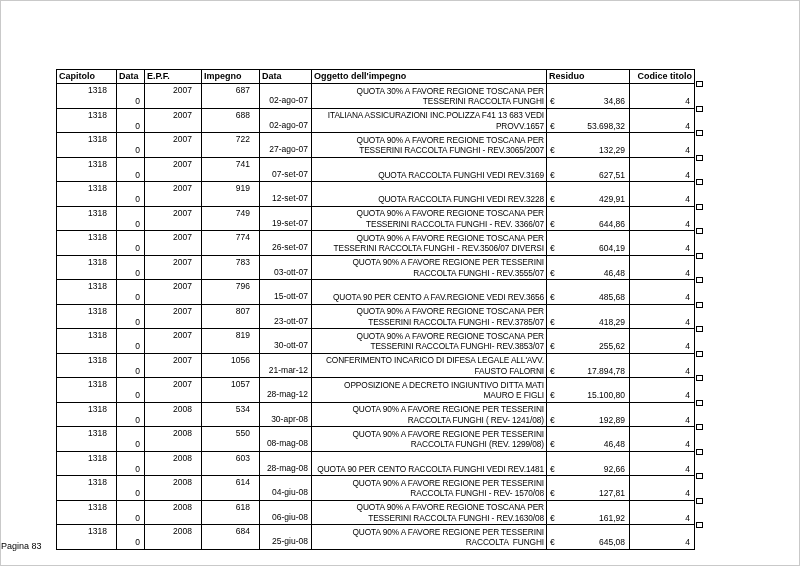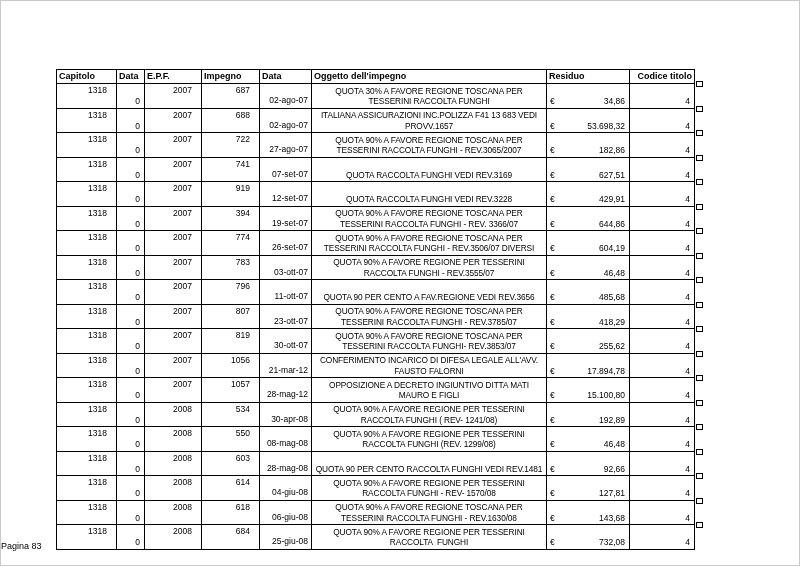--- a/index.html
+++ b/index.html
@@ -24,21 +24,21 @@
     vertical-align:middle;
     margin-top:40px;
   }
   tr.r2 { height:24px; }
   tr.r1 { height:13px; }
   tr.rt { height:20px; }
   td.num  { text-align:right; padding:1px 9px 12px 1px; overflow:hidden; }
   td.arti { text-align:right; padding:1px 4px 1px 1px; overflow:hidden; }
   td.date { text-align:right; padding:1px 3px 2px 1px; white-space:nowrap; overflow:hidden; }
   td.ogg  {
-    text-align:center; padding:1px 2px; white-space:pre; overflow:hidden;
+    text-align:right; padding:1px 2px; white-space:pre; overflow:hidden;
     font-size:8.3px; letter-spacing:-0.1px;
   }
   td.res  { padding:0; overflow:hidden; }
   td.res .reswrap {
     display:flex; justify-content:space-between; align-items:flex-end;
     padding:1px 4px 1px 3px;
   }
   td.cod  { text-align:right; padding:1px 4px 1px 1px; position:relative; }
   th.cod  { position:relative;text-align:right; }
   .notch {
@@ -121,21 +121,21 @@
     <td class="num">1318</td>
     <td class="arti">0</td>
     <td class="num">2007</td>
     <td class="num">722</td>
     <td class="date">27-ago-07</td>
     <td class="ogg">QUOTA 90% A FAVORE REGIONE TOSCANA PER
 TESSERINI RACCOLTA FUNGHI - REV.3065/2007</td>
     <td class="res">
       <div class="reswrap">
         <span class="euro">€</span>
-        <span>182,86</span>
+        <span>132,29</span>
       </div>
     </td>
     <td class="cod">
       <span class="notch"></span>
       <span>4</span>
     </td>
   </tr>
         <tr class="r1">
     <td class="num">1318</td>
     <td class="arti">0</td>
@@ -169,21 +169,21 @@
     </td>
     <td class="cod">
       <span class="notch"></span>
       <span>4</span>
     </td>
   </tr>
         <tr class="r2">
     <td class="num">1318</td>
     <td class="arti">0</td>
     <td class="num">2007</td>
-    <td class="num">394</td>
+    <td class="num">749</td>
     <td class="date">19-set-07</td>
     <td class="ogg">QUOTA 90% A FAVORE REGIONE TOSCANA PER
 TESSERINI RACCOLTA FUNGHI - REV. 3366/07</td>
     <td class="res">
       <div class="reswrap">
         <span class="euro">€</span>
         <span>644,86</span>
       </div>
     </td>
     <td class="cod">
@@ -227,21 +227,21 @@
     <td class="cod">
       <span class="notch"></span>
       <span>4</span>
     </td>
   </tr>
         <tr class="r1">
     <td class="num">1318</td>
     <td class="arti">0</td>
     <td class="num">2007</td>
     <td class="num">796</td>
-    <td class="date">11-ott-07</td>
+    <td class="date">15-ott-07</td>
     <td class="ogg">QUOTA 90 PER CENTO A FAV.REGIONE VEDI REV.3656</td>
     <td class="res">
       <div class="reswrap">
         <span class="euro">€</span>
         <span>485,68</span>
       </div>
     </td>
     <td class="cod">
       <span class="notch"></span>
       <span>4</span>
@@ -402,40 +402,40 @@
     <td class="num">1318</td>
     <td class="arti">0</td>
     <td class="num">2008</td>
     <td class="num">618</td>
     <td class="date">06-giu-08</td>
     <td class="ogg">QUOTA 90% A FAVORE REGIONE TOSCANA PER
 TESSERINI RACCOLTA FUNGHI - REV.1630/08</td>
     <td class="res">
       <div class="reswrap">
         <span class="euro">€</span>
-        <span>143,68</span>
+        <span>161,92</span>
       </div>
     </td>
     <td class="cod">
       <span class="notch"></span>
       <span>4</span>
     </td>
   </tr>
         <tr class="r2">
     <td class="num">1318</td>
     <td class="arti">0</td>
     <td class="num">2008</td>
     <td class="num">684</td>
     <td class="date">25-giu-08</td>
     <td class="ogg">QUOTA 90% A FAVORE REGIONE PER TESSERINI
 RACCOLTA  FUNGHI</td>
     <td class="res">
       <div class="reswrap">
         <span class="euro">€</span>
-        <span>732,08</span>
+        <span>645,08</span>
       </div>
     </td>
     <td class="cod">
       <span class="notch"></span>
       <span>4</span>
     </td>
   </tr>
       </tbody>
   </table>
 

